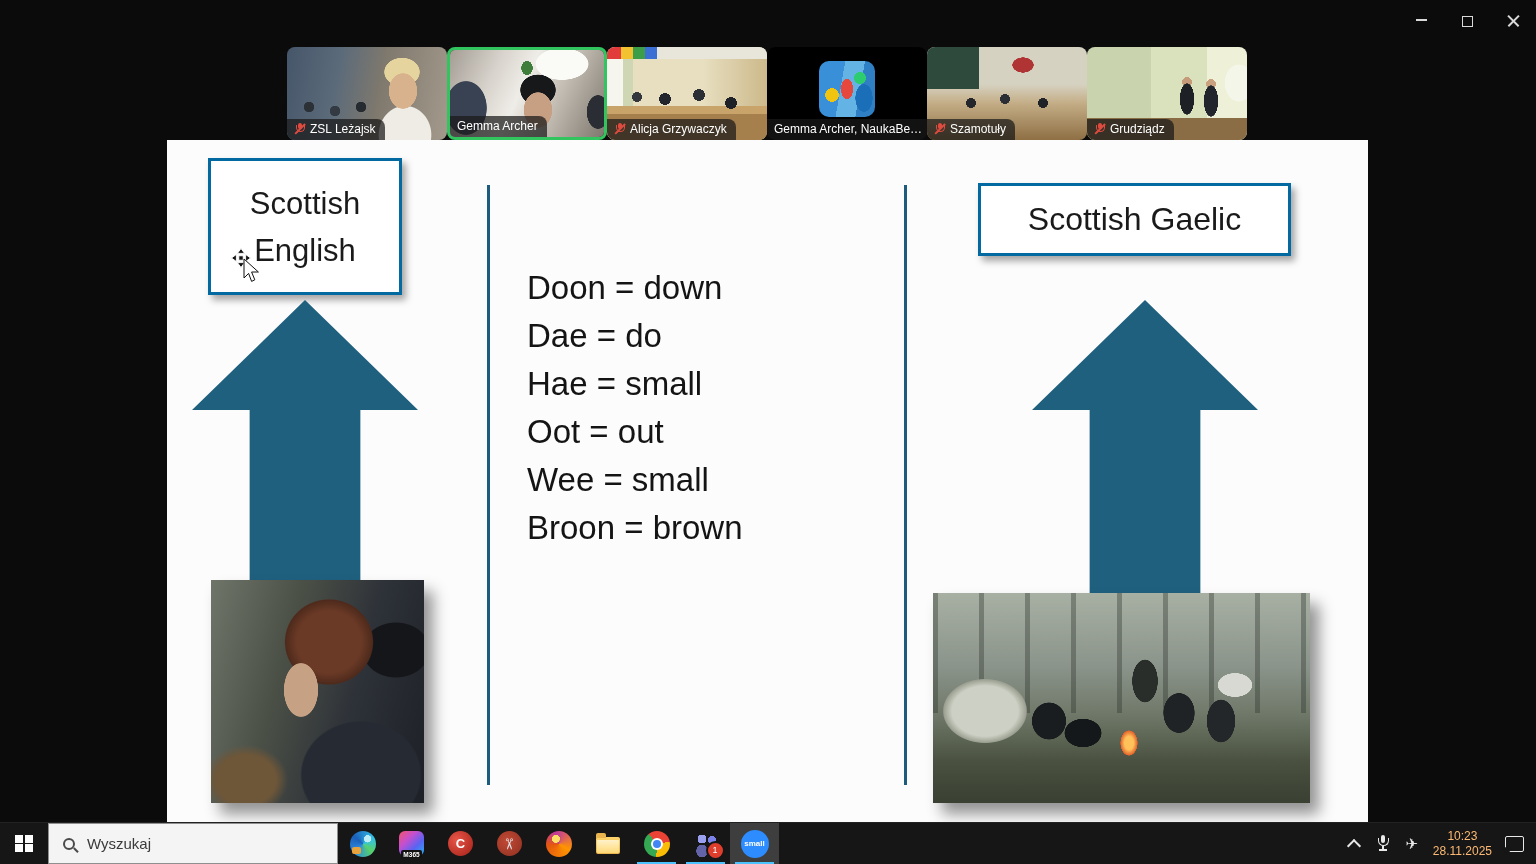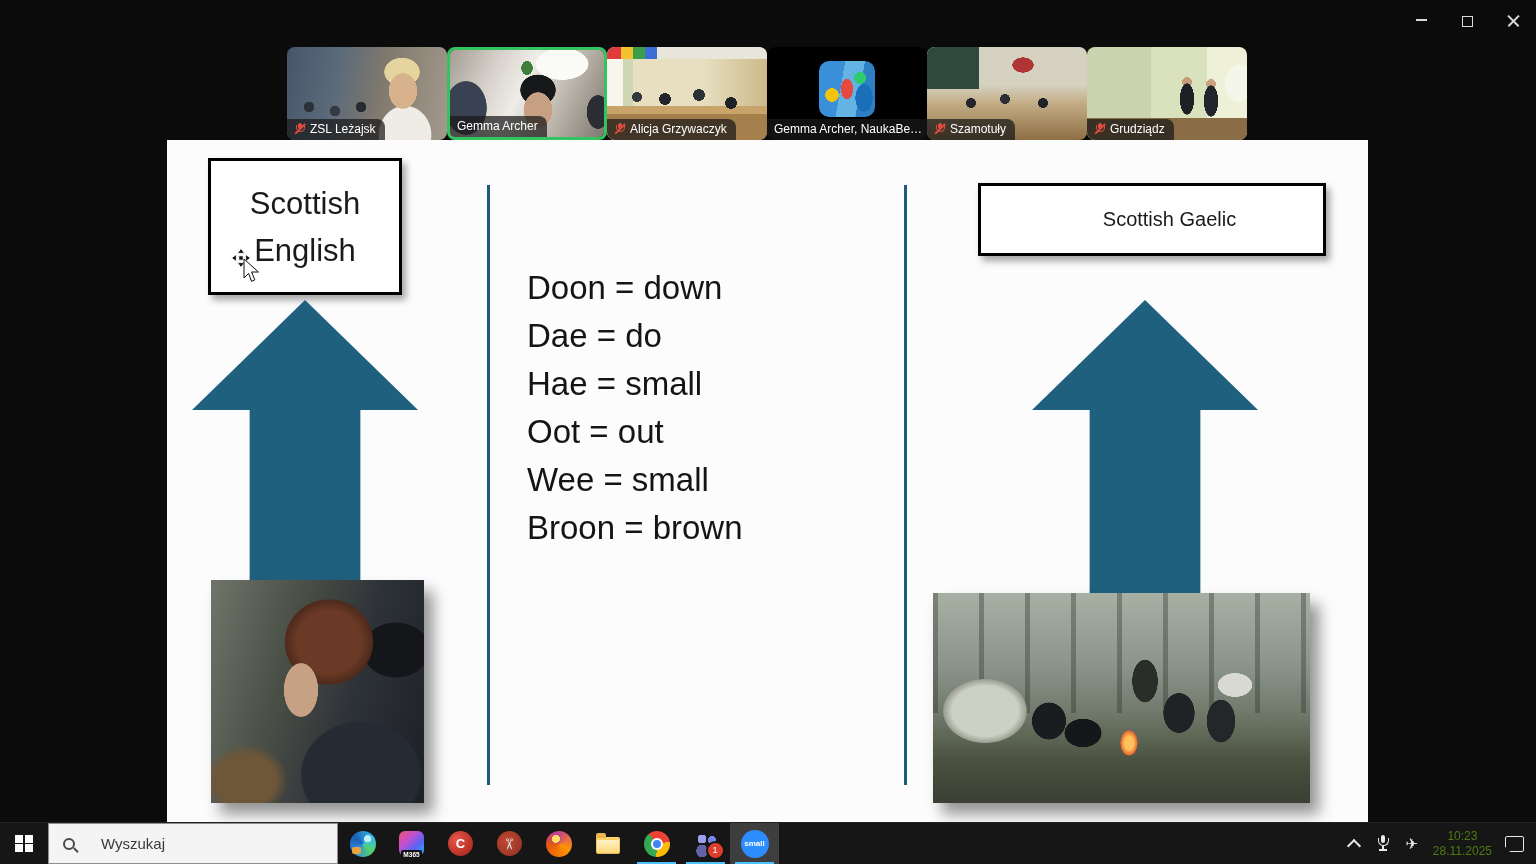--- a/index.html
+++ b/index.html
@@ -74,24 +74,24 @@
   .nametag{position:absolute;left:0;bottom:0;display:flex;align-items:center;gap:5px;background:rgba(25,25,25,.72);color:#fff;font-size:12px;padding:3px 9px 4px 7px;border-radius:0 8px 0 8px;max-width:150px;white-space:nowrap;overflow:hidden;}
   .tile.active .nametag{border-radius:0 8px 0 4px;}
   .nm{overflow:hidden;text-overflow:ellipsis;}
   .tagmic{position:relative;width:11px;height:13px;flex:0 0 11px;}
   .tagmic .b{position:absolute;left:4px;top:0;width:3.5px;height:6.5px;background:#e04b3f;border-radius:2px;}
   .tagmic .a{position:absolute;left:1.5px;top:2.5px;width:7px;height:5.5px;border:1.5px solid #e04b3f;border-top:none;border-radius:0 0 5px 5px;}
   .tagmic .s{position:absolute;left:-1px;top:5.5px;width:14px;height:1.6px;background:#e04b3f;transform:rotate(-45deg);}
 
   
   .slide{position:absolute;left:167px;top:140px;width:1201px;height:682px;background:#fcfcfc;}
-  .tbox{position:absolute;background:#fff;border:3px solid #000000;box-shadow:4px 5px 7px rgba(0,0,0,.35);display:flex;align-items:center;justify-content:center;text-align:center;color:#1a1a1a;}
+  .tbox{position:absolute;background:#fff;border:3px solid #0369a1;box-shadow:4px 5px 7px rgba(0,0,0,.35);display:flex;align-items:center;justify-content:center;text-align:center;color:#1a1a1a;}
   .box-se{left:41px;top:18px;width:188px;height:131px;font-size:31px;line-height:47px;}
   .box-scots{left:403px;top:40px;width:200px;height:73px;font-size:35px;border-width:4px;}
-  .box-sg{left:811px;top:43px;width:307px;height:67px;font-size:20px;padding-left:35px;}
+  .box-sg{left:811px;top:43px;width:307px;height:67px;font-size:32px;}
   .arrow{position:absolute;background:#20607f;}
   .arrow-left{left:25px;top:160px;width:226px;height:400px;
     clip-path:polygon(50% 0,100% 27.5%,74.5% 27.5%,74.5% 100%,25.5% 100%,25.5% 27.5%,0 27.5%);}
   .arrow-right{left:865px;top:160px;width:226px;height:310px;
     clip-path:polygon(50% 0,100% 35.5%,74.5% 35.5%,74.5% 100%,25.5% 100%,25.5% 35.5%,0 35.5%);}
   .vline{position:absolute;top:45px;width:3px;height:600px;background:#1e5c7e;}
   .vl-left{left:320px;} .vl-right{left:737px;}
   .scots{position:absolute;left:360px;top:124px;width:340px;color:#141414;font-size:33px;line-height:48px;}
   .photo{position:absolute;box-shadow:9px 11px 14px rgba(0,0,0,.42);}
   .img-jamie{left:44px;top:440px;width:213px;height:223px;background:
@@ -118,21 +118,21 @@
 
   
   .taskbar{position:absolute;left:0;bottom:0;width:1536px;height:42px;background:#161616;display:flex;align-items:stretch;border-top:1px solid #222;box-sizing:border-box;}
   .startbtn{width:48px;display:flex;align-items:center;justify-content:center;}
   .winlogo{display:grid;grid-template-columns:8px 8px;grid-template-rows:8px 8px;gap:1.5px;}
   .winlogo i{background:#fdfdfd;display:block;}
   .searchbox{position:relative;width:290px;background:#f4f4f4;border:1px solid #8f8f8f;box-sizing:border-box;display:flex;align-items:center;}
   .mag{position:absolute;left:13px;top:13px;width:16px;height:16px;}
   .mag::before{content:"";position:absolute;left:1px;top:1px;width:8px;height:8px;border:2px solid #4a4a4a;border-radius:50%;}
   .mag::after{content:"";position:absolute;left:11px;top:11.5px;width:5.5px;height:2px;background:#4a4a4a;transform:rotate(45deg);}
-  .searchinput{border:none;outline:none;background:transparent;font-family:"Liberation Sans",sans-serif;font-size:15px;color:#333;padding-left:52px;width:240px;}
+  .searchinput{border:none;outline:none;background:transparent;font-family:"Liberation Sans",sans-serif;font-size:15px;color:#333;padding-left:38px;width:240px;}
   .searchinput::placeholder{color:#3a3a3a;opacity:1;}
   .tb-app{position:relative;width:49px;display:flex;align-items:center;justify-content:center;}
   .tb-app.running::after{content:"";position:absolute;left:5px;right:5px;bottom:0;height:2.5px;background:#4cc2ff;}
   .tb-app.focused{background:#3e3e3e;}
   .ic-edge{width:26px;height:26px;border-radius:50%;position:relative;background:
     radial-gradient(circle at 68% 30%,#bfeef7 0 14%,rgba(0,0,0,0) 15%),
     conic-gradient(from 220deg,#2f8ee0,#1b5fb8 25%,#33c1ea 55%,#57d26a 75%,#2f8ee0);}
   .ic-edge::after{content:"";position:absolute;left:2px;bottom:3px;width:9px;height:7px;background:#e8a33d;border-radius:2px;}
   .ic-m365{width:25px;height:25px;border-radius:6px;background:linear-gradient(135deg,#f3546c 0%,#c44fd0 35%,#5a63f2 65%,#24b4f0 100%);position:relative;display:flex;align-items:flex-end;justify-content:center;}
   .m365txt{font-size:6.5px;background:#111;color:#fff;padding:0.5px 2px;border-radius:2px;font-weight:bold;margin-bottom:-2px;font-style:normal;}
@@ -158,21 +158,21 @@
   .ic-zoom{width:28px;height:28px;border-radius:50%;background:#2d8cff;color:#fff;font-size:8px;font-weight:bold;display:flex;align-items:center;justify-content:center;}
   .tray{margin-left:auto;display:flex;align-items:center;gap:13px;padding-right:12px;color:#e8e8e8;}
   .trayitem{display:flex;align-items:center;justify-content:center;min-width:16px;height:42px;}
   .ic-chev{width:8px;height:8px;border-left:2px solid #e8e8e8;border-top:2px solid #e8e8e8;transform:rotate(45deg);margin-top:5px;}
   .ic-mic{position:relative;width:13px;height:17px;}
   .ic-mic .b{position:absolute;left:4.5px;top:0;width:4px;height:8px;background:#e8e8e8;border-radius:2px;}
   .ic-mic .a{position:absolute;left:1.5px;top:3px;width:9px;height:7px;border:1.5px solid #e8e8e8;border-top:none;border-radius:0 0 6px 6px;}
   .ic-mic .st{position:absolute;left:6px;top:11px;width:1.5px;height:3px;background:#e8e8e8;}
   .ic-mic .ba{position:absolute;left:3px;top:14px;width:7.5px;height:1.5px;background:#e8e8e8;}
   .ic-plane{font-size:15px;color:#e8e8e8;}
-  .clock{text-align:center;font-size:12px;line-height:15px;color:#4d7c0f;}
+  .clock{text-align:center;font-size:12px;line-height:15px;color:#fdba74;}
   .ic-ac{width:17px;height:14px;border:1.5px solid #e8e8e8;border-radius:2px;position:relative;}
   .ic-ac::after{content:"";position:absolute;left:-2px;bottom:-2px;width:6px;height:6px;background:#161616;transform:rotate(45deg);}
 </style>
 </head>
 <body>
 
 <div class="screen">
 
   <div class="titlebar">
     <div class="winbtn">

